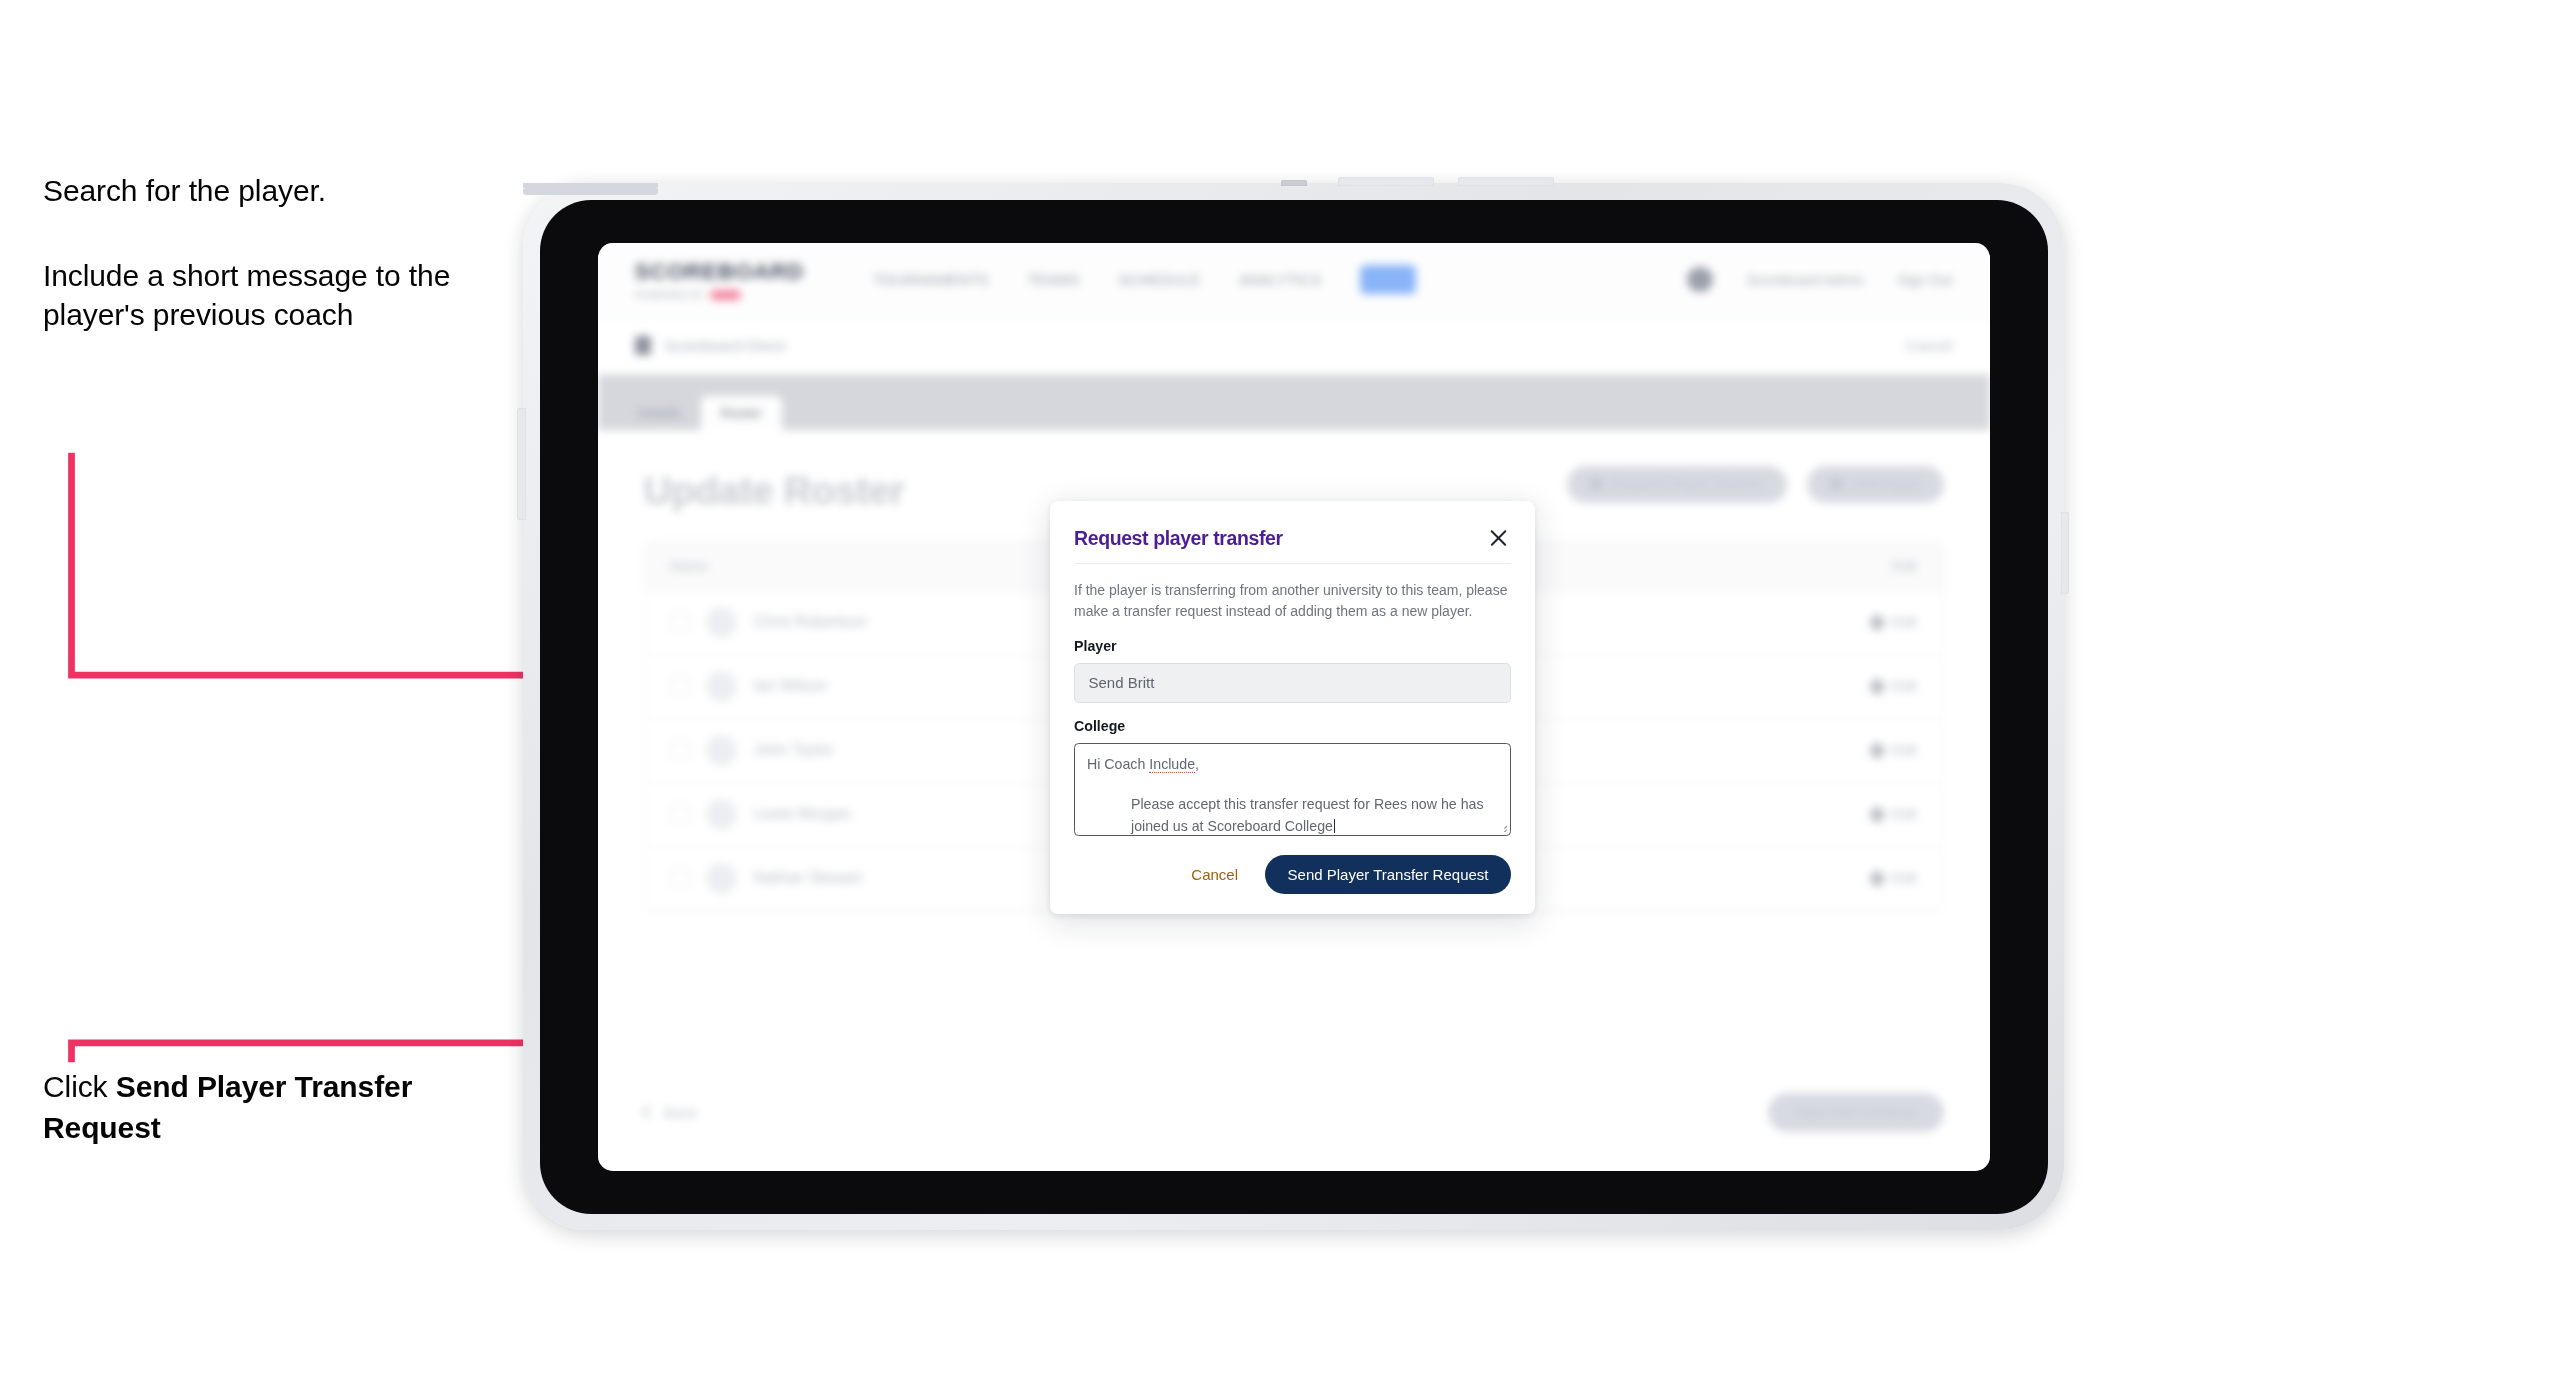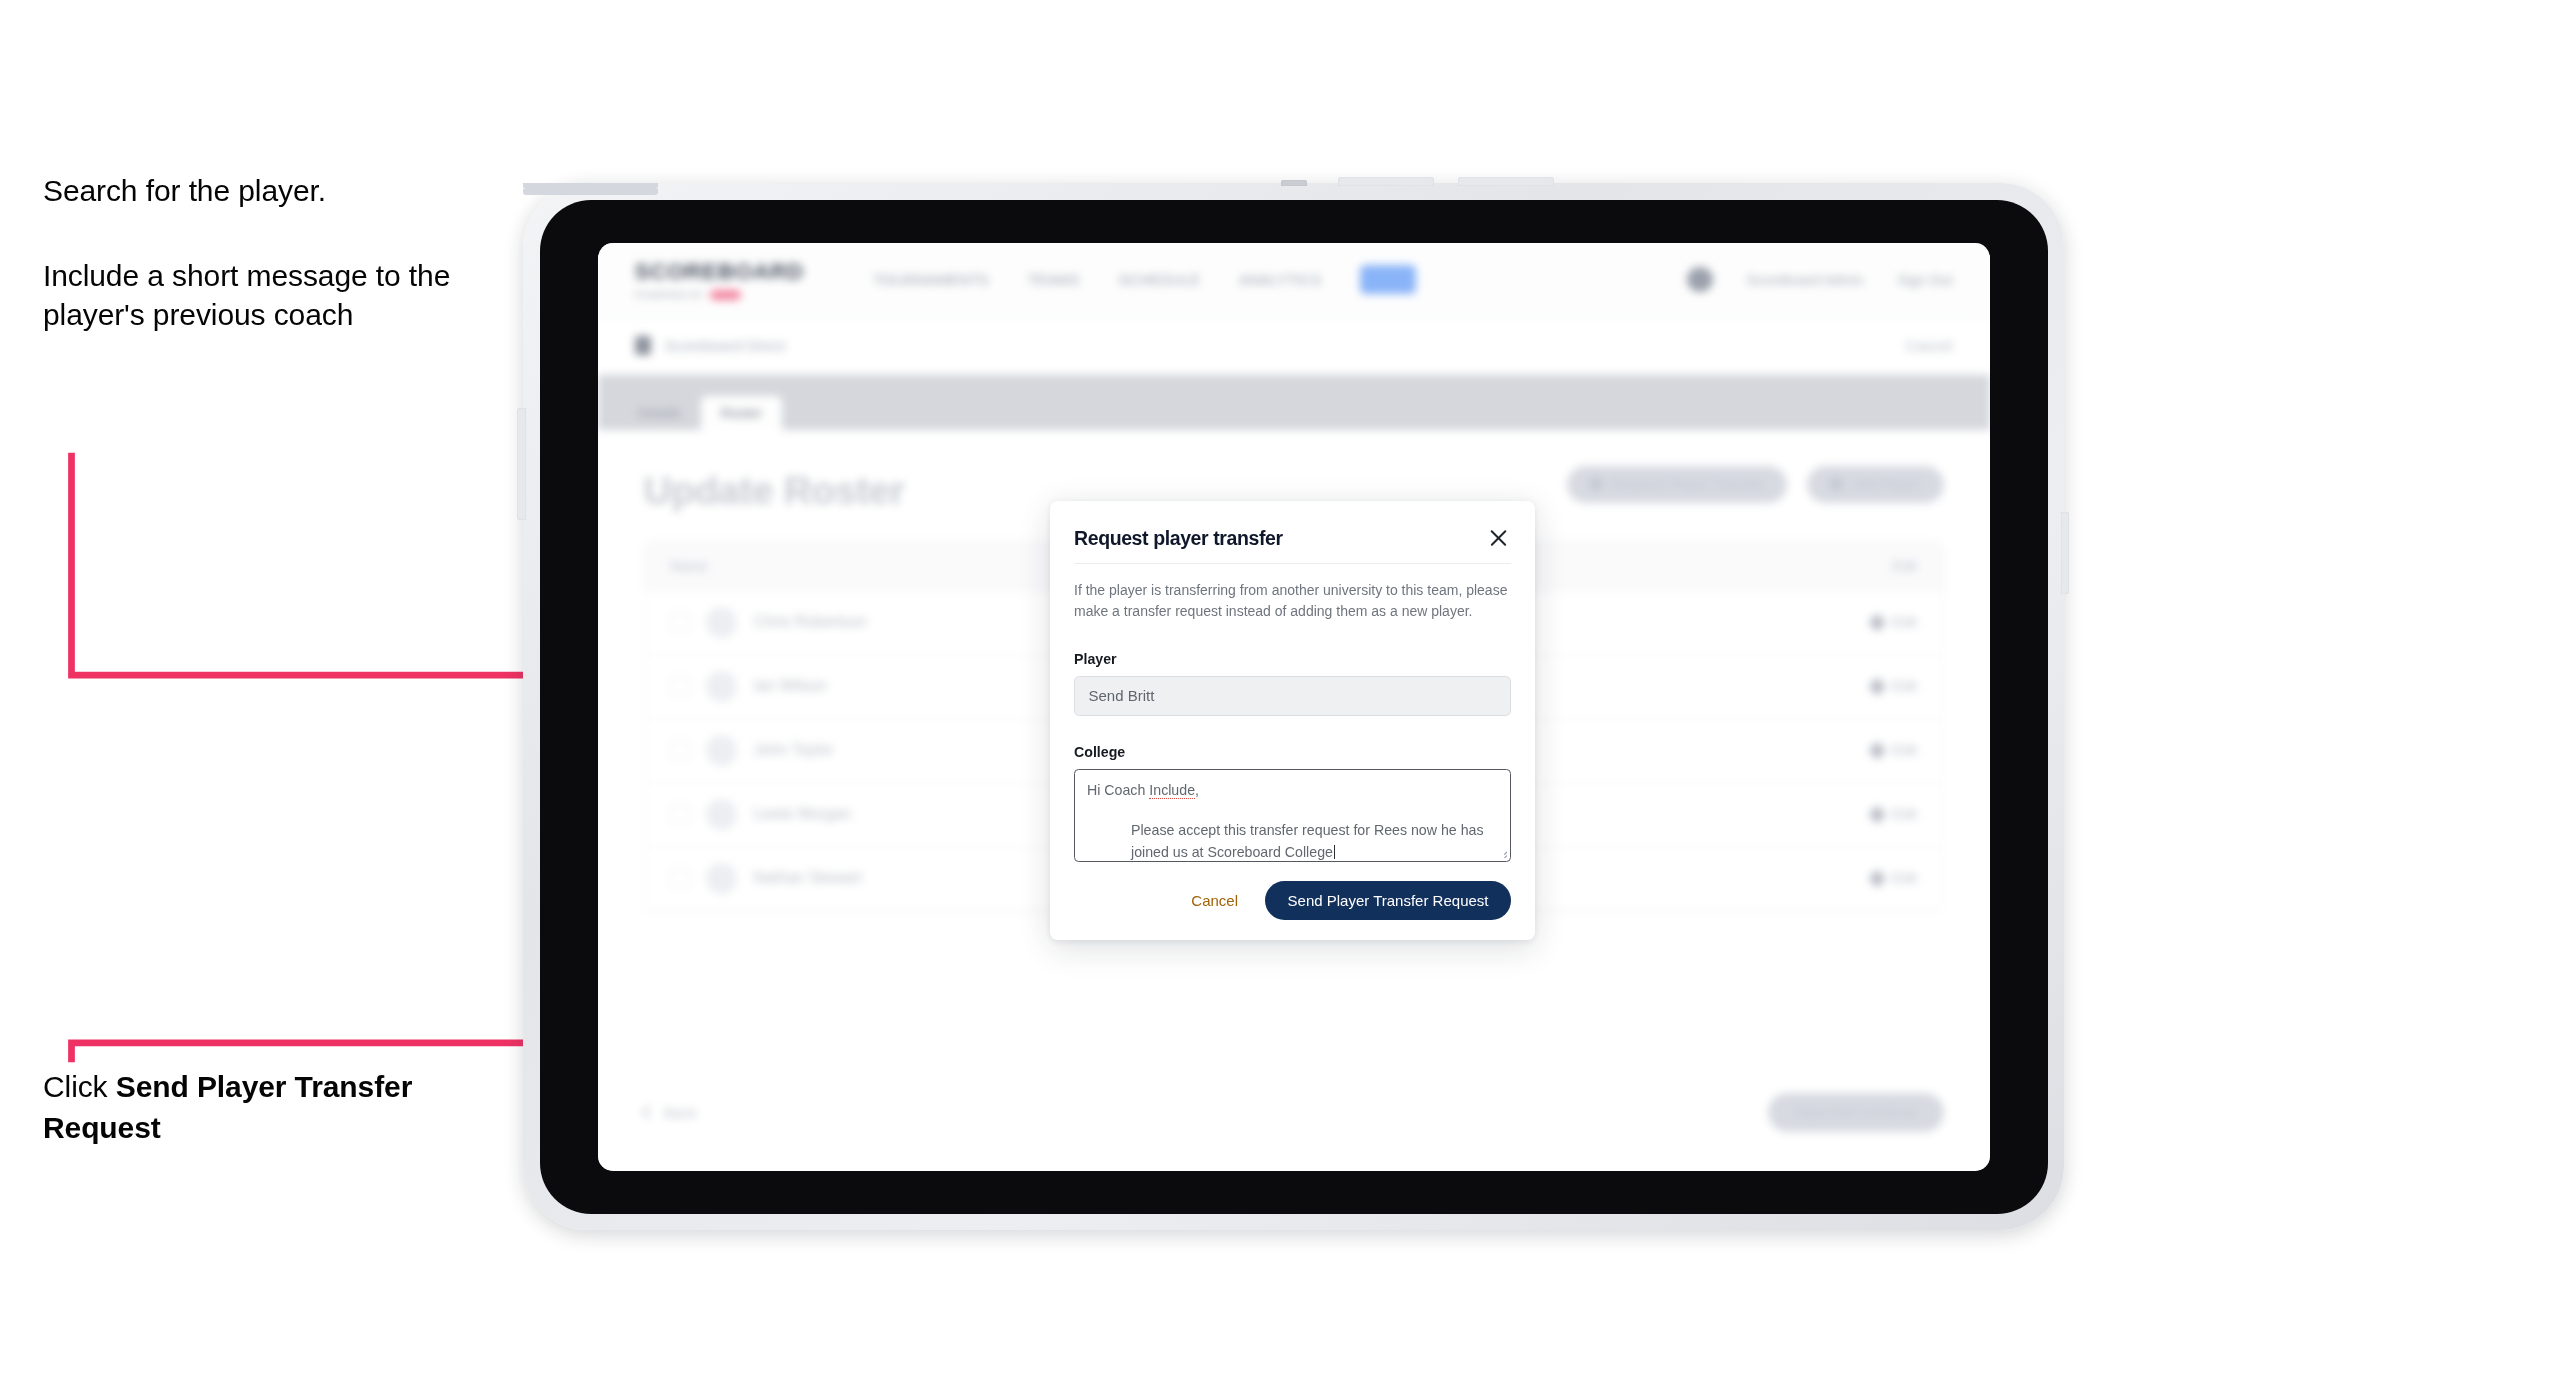--- a/index.html
+++ b/index.html
@@ -148,35 +148,35 @@
     background: #ffffff;
     border-radius: 7.5px;
     box-shadow: 0 7.5px 33px rgba(18,25,45,.14), 0 1.5px 6px rgba(18,25,45,.08);
     padding: 25.5px 24px 19.5px 24px;
     z-index: 40;
   }
   #modal-header {
     display: flex; align-items: flex-start; justify-content: space-between;
     padding-bottom: 12px; border-bottom: 0.7px solid #ececee;
   }
-  #modal-title { font-size: 19.5px; font-weight: 700; color: #0f172a; letter-spacing: -0.4px; }
+  #modal-title { font-size: 19.5px; font-weight: 700; color: #4c1d95; letter-spacing: -0.4px; }
   #modal-close { width: 25.5px; height: 25.5px; position: relative; cursor: pointer; flex: none; margin-top: -1.5px; }
   #modal-close::before, #modal-close::after {
     content: ""; position: absolute; left: 2.2px; top: 12px; width: 21px; height: 1.8px;
     background: #20242c; border-radius: 1.5px;
   }
   #modal-close::before { transform: rotate(45deg); }
   #modal-close::after  { transform: rotate(-45deg); }
 
   #modal-desc {
     margin-top: 16.5px;
     font-size: 14px; line-height: 1.52; color: #6f757e;
   }
 
-  .field-label { margin-top: 28px; font-size: 14.2px; font-weight: 700; color: #161a21; }
+  .field-label { margin-top: 15px; font-size: 14.2px; font-weight: 700; color: #161a21; }
 
   #player-input {
     margin-top: 9px; height: 40px;
     background: #eff0f2; border: 0.7px solid #dcdee2; border-radius: 5.2px;
     display: flex; align-items: center; padding: 0 13.5px;
     font-size: 15px; color: #5f656e;
   }
   #message-input {
     margin-top: 9px; height: 93px;
     background: #ffffff; border: 1.2px solid #55595f; border-radius: 4.5px;

